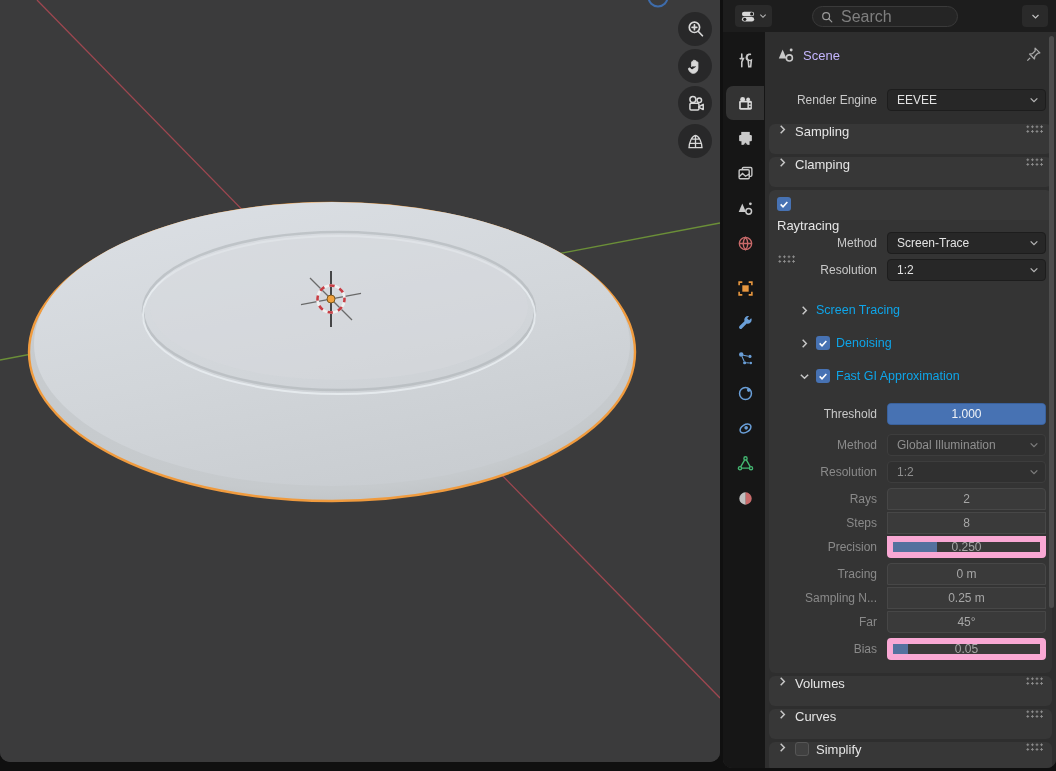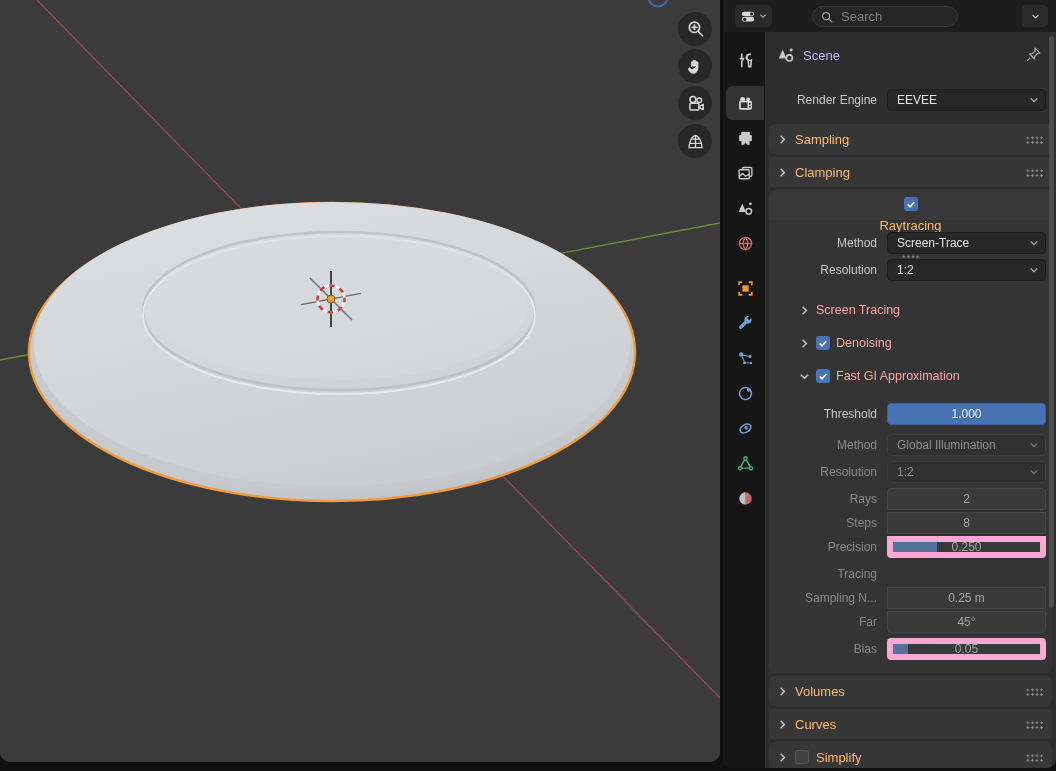--- a/index.html
+++ b/index.html
@@ -16,21 +16,21 @@
     background:#2e2e2e;border-radius:0 0 9px 9px;overflow:hidden;}
   #topbar{position:absolute;left:0;top:0;right:0;height:32px;background:#1d1d1d;}
   .tbtn{position:absolute;top:5px;height:22px;background:#2a2a2a;border-radius:4px;
     display:flex;align-items:center;justify-content:center;gap:3px;}
   #editor-btn{left:12px;width:37px;}
   #menu-btn{left:299px;width:26px;}
   #search-wrap{position:absolute;left:89px;top:6px;width:146px;height:21px;
     background:#252525;border:1px solid #3a3a3a;border-radius:11px;
     display:flex;align-items:center;padding:0 8px;box-sizing:border-box;gap:6px;}
   #search-wrap input{flex:1;min-width:0;background:transparent;border:none;outline:none;
-    color:#eab308;font-size:13px;font-family:inherit;}
+    color:#eab308;font-size:16px;font-family:inherit;}
   #search-wrap input::placeholder{color:#7f7f7f;}
   #tabstrip{position:absolute;left:0;top:32px;width:42px;bottom:0;background:#161616;
     padding-top:11px;box-sizing:border-box;}
   .tab{width:38px;height:34px;margin-left:3px;display:flex;align-items:center;
     justify-content:center;border-radius:7px 0 0 7px;}
   .tab.active{background:#333333;}
   #content{position:absolute;left:42px;top:32px;right:0;bottom:0;background:#2e2e2e;}
   
   #breadcrumb{display:flex;align-items:center;height:26px;margin-top:10px;
     padding-left:12px;gap:8px;position:relative;}
@@ -50,31 +50,31 @@
   .sliderf{background:#3a3a3a;border:6px solid #f9a8d4;border-radius:4px;
     color:#a6a6a6;font-size:12px;justify-content:center;overflow:hidden;}
   .sliderf .fillbar{position:absolute;left:0;top:0;bottom:0;background:#54719e;}
   .sliderf .val{position:relative;}
   .fullblue{background:#4772b3;border:1px solid #3a619c;color:#f0f3f7;}
   .fullblue .fillbar{background:#4772b3;}
   .disabled .lbl{color:#8a8a8a;}
   .dd.dim{background:#303030;border-color:#3d3d3d;color:#8f8f8f;}
   
   .sechead{height:30px;margin:0 4px 3px 4px;background:#373737;border-radius:6px;
-    display:flex;align-items:center;padding:0 8px;gap:7px;color:#fdba74;font-size:13px;}
+    display:flex;align-items:flex-start;padding:0 8px;gap:7px;color:#e5e5e5;font-size:13px;}
   .sechead .spacer{flex:1;}
   .grip{width:19px;height:9px;flex:none;
     background-image:radial-gradient(#8f8f8f 1px,transparent 1.3px);
     background-size:4.6px 4.6px;background-position:0.5px 0.5px;}
   #rt-panel{margin:0 4px 3px 4px;background:#343434;border-radius:6px;overflow:hidden;
     padding-bottom:13px;}
   #rt-panel .sechead{margin:0;border-radius:6px 6px 0 0;background:#383838;flex-direction:column;}
   #rt-panel .row{margin:0 6px 0 8px;}
   .subhead{height:20px;display:flex;align-items:center;gap:6px;padding-left:30px;
-    color:#fca5a5;font-size:12.5px;}
+    color:#0ea5e9;font-size:12.5px;}
   .checkbox{width:14px;height:14px;border-radius:3px;background:#4772b3;flex:none;
     display:flex;align-items:center;justify-content:center;}
   .checkbox.off{background:#404040;border:1px solid #565656;box-sizing:border-box;}
   #scrollbar{position:absolute;right:2px;top:36px;width:5px;height:572px;
     background:#4d4d4d;border-radius:3px;}
   svg{display:block;}
 </style>
 </head>
 <body>
 
@@ -459,20 +459,23 @@
       </div>
       <div class="row disabled" style="margin-bottom:5px">
         <span class="lbl">Precision</span>
         <div class="fld sliderf" style="border-radius:0 0 4px 4px">
           <div class="fillbar" style="width: 30%;"></div>
           <span class="val">0.250</span>
         </div>
       </div>
       <div class="row disabled" style="margin-bottom:2px">
         <span class="lbl">Tracing</span>
+        <div class="fld numf" style="border-radius:4px 4px 0 0">
+          <span>0 m</span>
+        </div>
       </div>
       <div class="row disabled" style="margin-bottom:2px">
         <span class="lbl">Sampling N...</span>
         <div class="fld numf" style="border-radius:0">
           <span>0.25 m</span>
         </div>
       </div>
       <div class="row disabled" style="margin-bottom:5px">
         <span class="lbl">Far</span>
         <div class="fld numf" style="border-radius:0 0 4px 4px">

